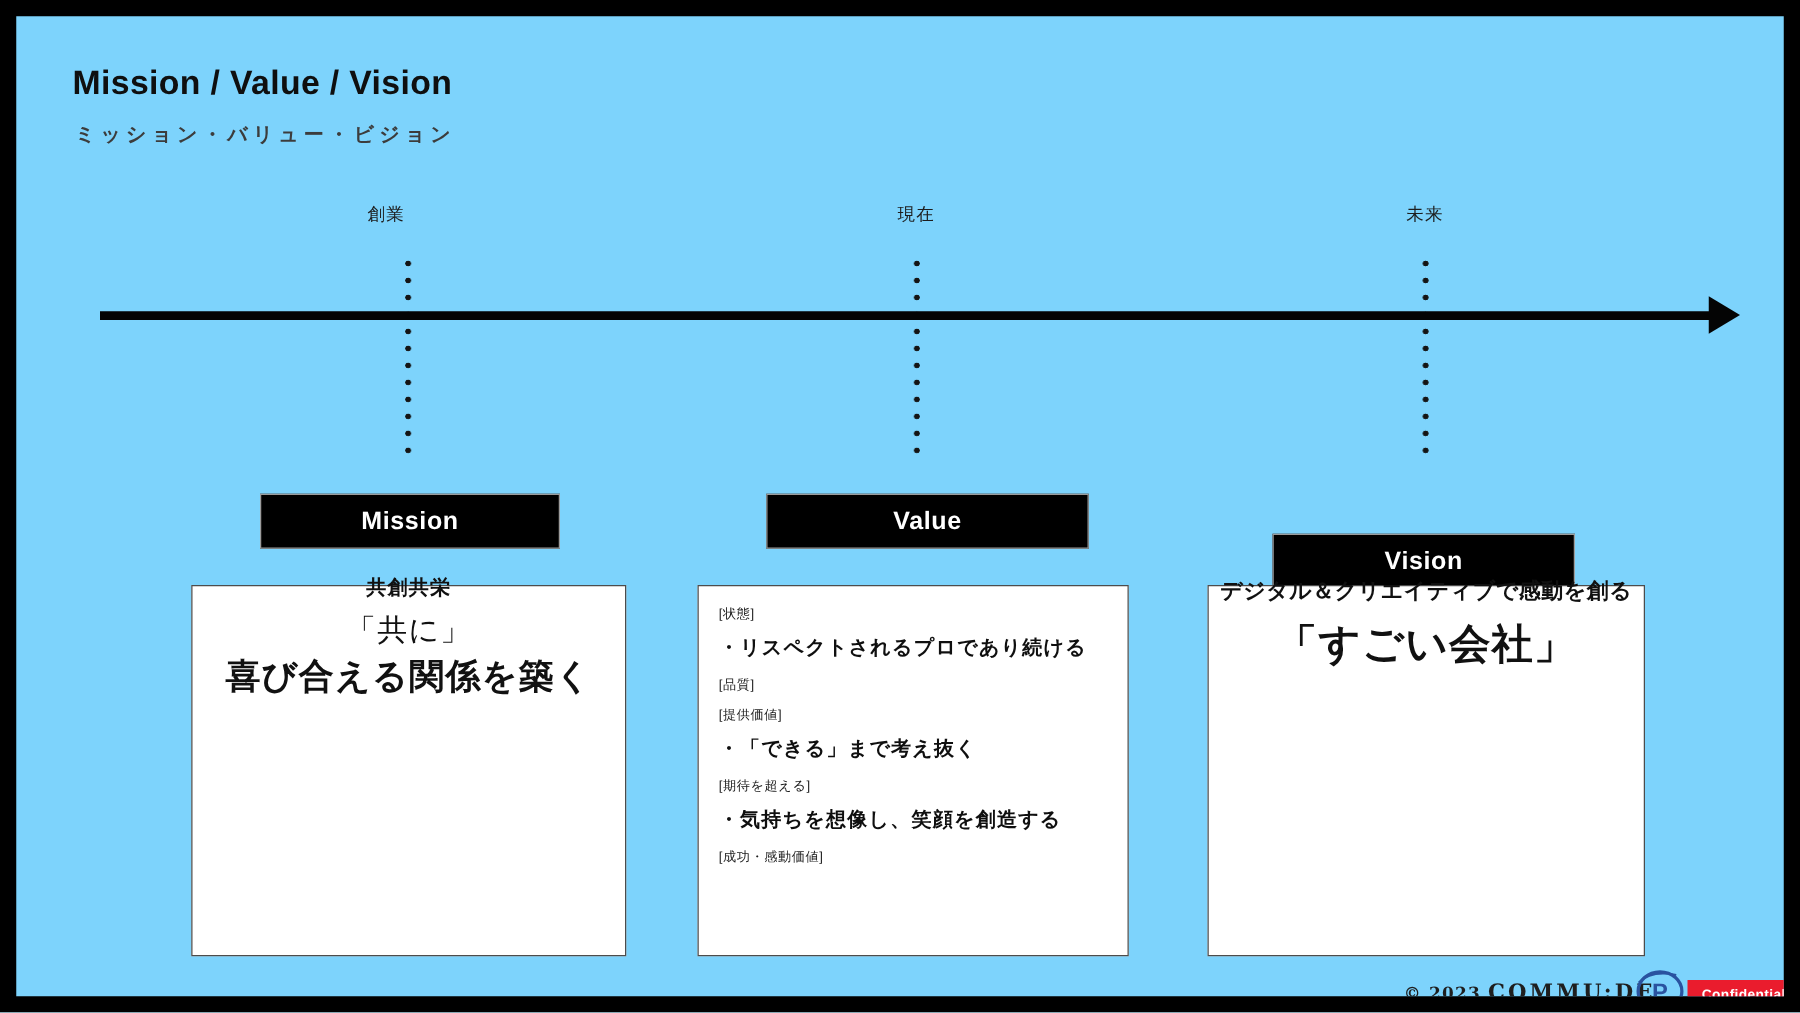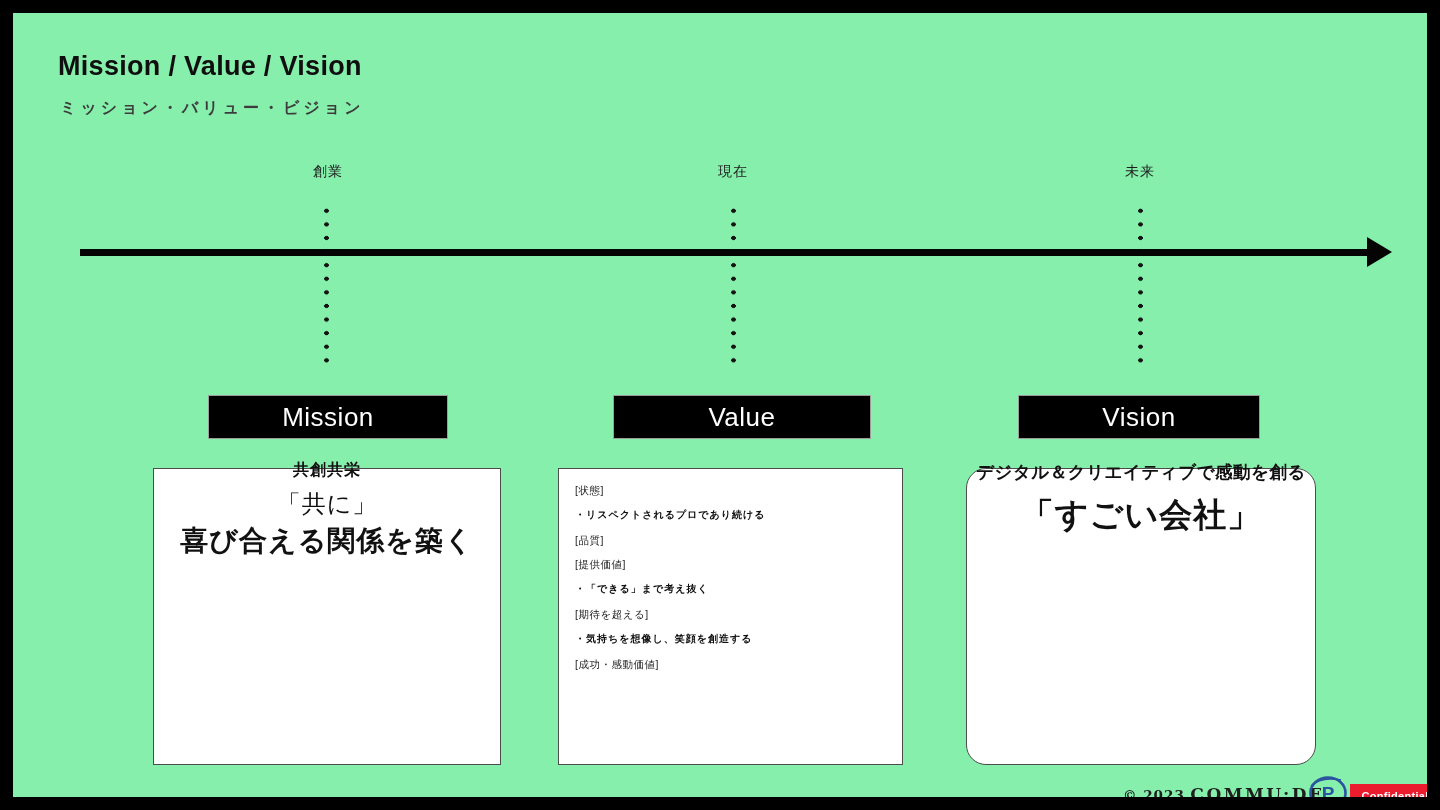--- a/index.html
+++ b/index.html
@@ -1,20 +1,20 @@
 <!DOCTYPE html>
 <html><head>
 <meta charset="utf-8">
 <style>
   html, body { margin: 0; padding: 0; background: #e9e9e9; }
   .slide {
     position: relative;
     width: 1440px; height: 810px;
     box-sizing: border-box;
-    background: #86efac;
+    background: #7dd3fc;
     border: 13px solid #000000;
     overflow: hidden;
     font-family: "Liberation Sans", "DejaVu Sans", sans-serif;
     color: #111;
   }
 
   
   .page-title {
     position: absolute; left: 45px; top: 38px;
     font-size: 27px; font-weight: 700; color: #0f0f0f;
@@ -58,38 +58,38 @@
     z-index: 2;
   }
 
   
   .col-header {
     position: absolute; top: 382px; height: 44px;
     box-sizing: border-box;
     background: #000000;
     border: 1px solid #9c9c9c;
     color: #ffffff;
-    font-size: 26px; font-weight: 400;
+    font-size: 20px; font-weight: 700;
     display: flex; align-items: center; justify-content: center;
     letter-spacing: 0.5px;
   }
   .hdr-mission { left: 195px; width: 240px; }
   .hdr-value   { left: 600px; width: 258px; }
-  .hdr-vision  { left: 1005px; width: 242px; }
+  .hdr-vision  { left: 1005px; width: 242px; margin-top: 32px; }
 
   
   .col-box {
     position: absolute; top: 455px; height: 297px;
     box-sizing: border-box;
     background: #ffffff;
     border: 1px solid #4c4c4c;
   }
   .box-mission { left: 140px; width: 348px; }
   .box-value   { left: 545px; width: 345px; }
-  .box-vision  { left: 953px; width: 350px; border-radius: 20px; }
+  .box-vision  { left: 953px; width: 350px; }
 
   .box-mission, .box-vision {
     display: flex; flex-direction: column;
     align-items: center; justify-content: flex-start;
     text-align: center;
   }
   .box-mission .inner, .box-vision .inner { transform: translateY(-9px); }
 
   .m-line1 { font-size: 16px; font-weight: 700; letter-spacing: 1px; }
   .m-line2 { font-size: 24px; font-weight: 400; margin-top: 7px; letter-spacing: 1px; }
@@ -97,21 +97,21 @@
 
   .vi-line1 { font-size: 17.5px; font-weight: 700; letter-spacing: 0.5px; }
   .vi-line2 { font-size: 33px; font-weight: 700; margin-top: 9px; letter-spacing: 1px; }
 
   .box-value { padding: 15px 10px 0 16px; }
   .v-tag {
     font-size: 10.5px; font-weight: 500; color: #1b1b1b;
     margin: 0 0 10px 0; letter-spacing: 0.5px;
   }
   .v-bullet {
-    font-size: 10px; font-weight: 700; color: #0f0f0f;
+    font-size: 16px; font-weight: 700; color: #0f0f0f;
     margin: 0 0 12px 0; letter-spacing: 1px; font-family: Liberation Mono, monospace;
   }
 
   
   .copyright {
     position: absolute; top: 771px; left: 1110px;
     font-family: "DejaVu Serif", "Liberation Serif", serif;
     font-weight: 700; color: #1e1e1e;
     white-space: nowrap;
   }
@@ -131,21 +131,21 @@
   }
 </style>
 </head>
 <body>
 
 <div class="slide">
 
   <div class="page-title">Mission / Value / Vision</div>
   <div class="page-subtitle">ミッション・バリュー・ビジョン</div>
 
-  <div class="tl-label" style="left:315px">創業</div>
+  <div class="tl-label" style="left:296px">創業</div>
   <div class="tl-label" style="left:720px">現在</div>
   <div class="tl-label" style="left:1127px">未来</div>
 
   <div class="tl-dots" style="left:313px"></div>
   <div class="tl-dots" style="left:720px"></div>
   <div class="tl-dots" style="left:1127px"></div>
 
   <div class="tl-line"></div>
   <div class="tl-arrowhead"></div>
 

